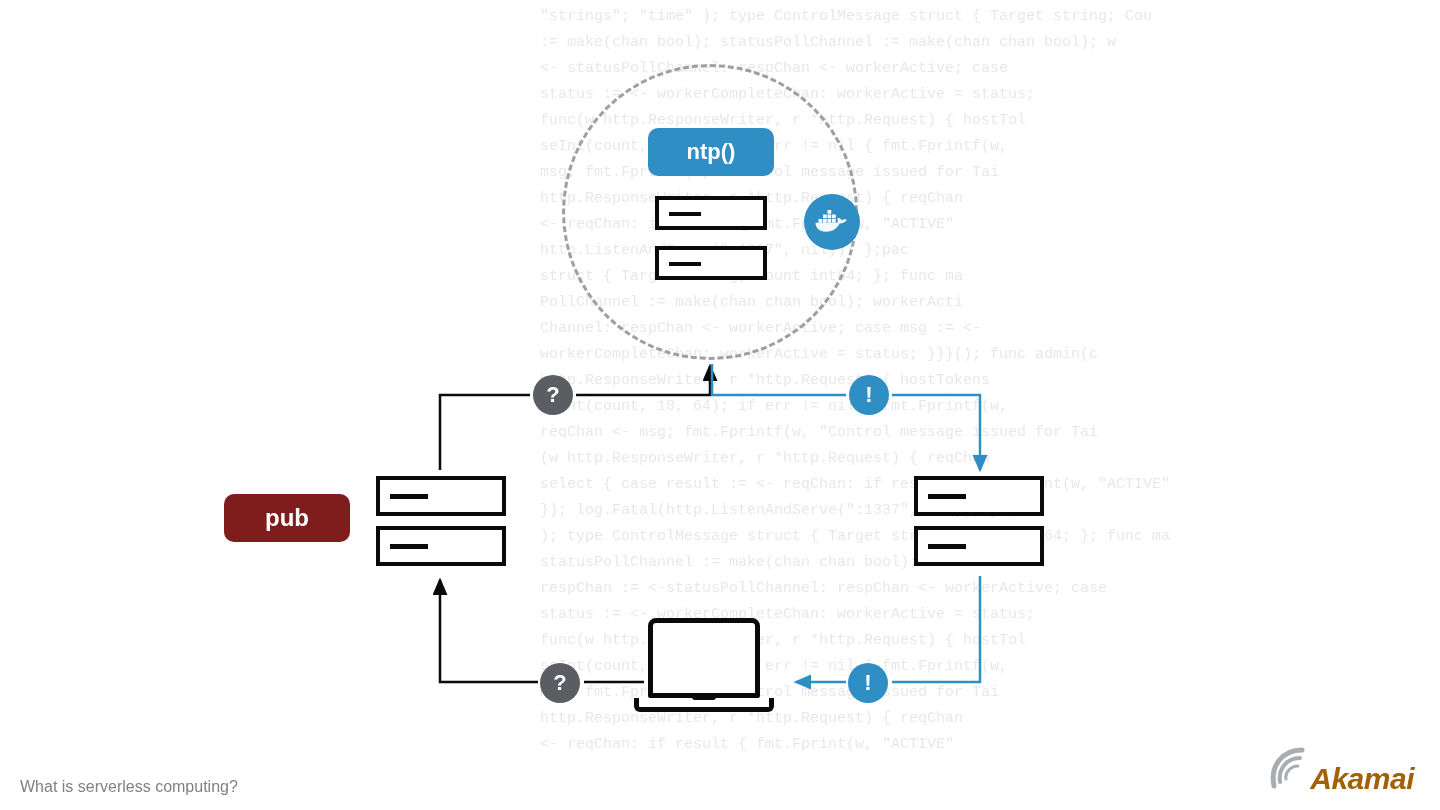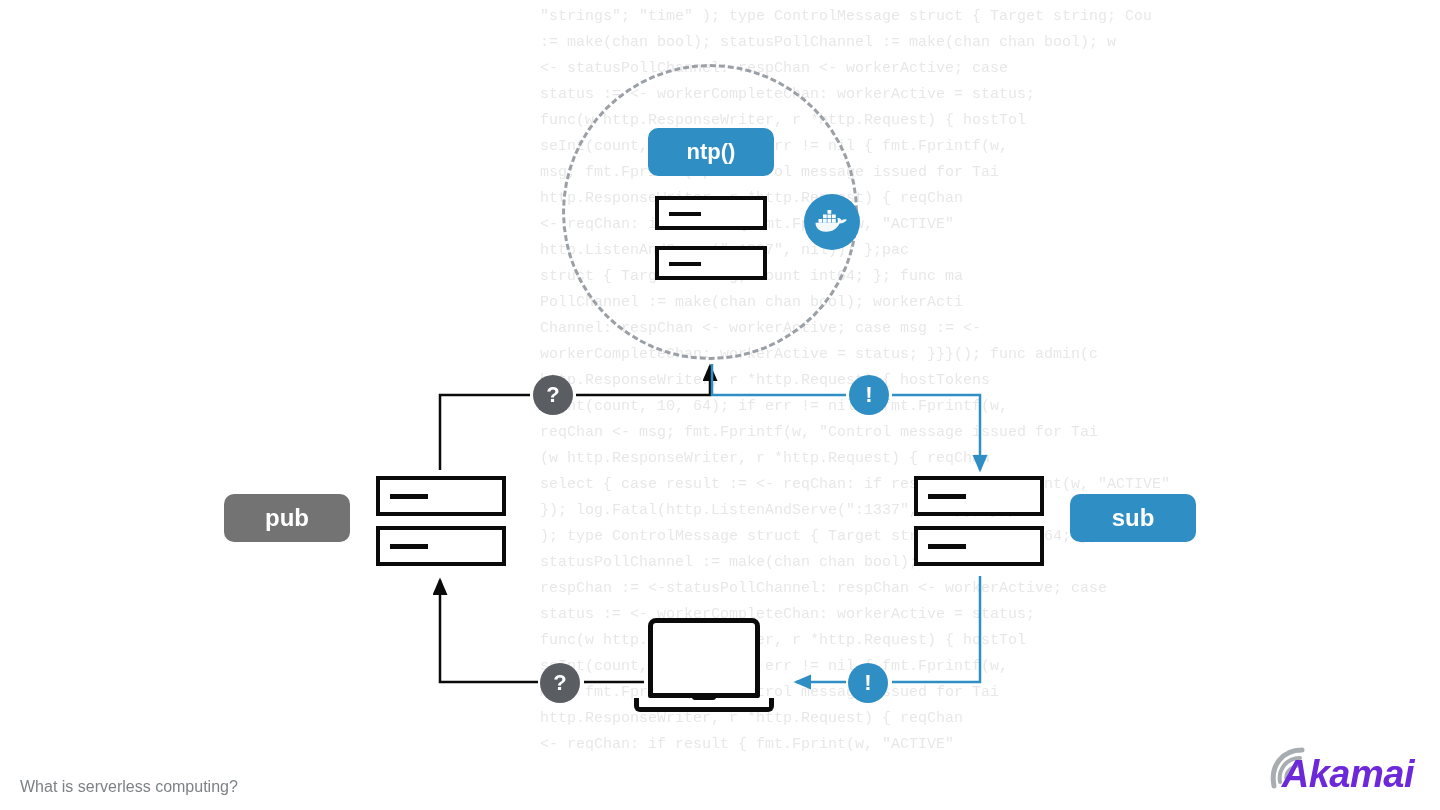--- a/index.html
+++ b/index.html
@@ -93,21 +93,21 @@
     width: 126px;
     height: 48px;
     border-radius: 10px;
     color: #fff;
     font-weight: 700;
     font-size: 24px;
     display: flex;
     align-items: center;
     justify-content: center;
   }
-  .pub-label { left: 224px; top: 494px; background: #737373; }
+  .pub-label { left: 224px; top: 494px; background: #7f1d1d; }
   .sub-label { left: 1070px; top: 494px; background: #2f8fc4; }
   .circle-icon {
     position: absolute;
     width: 40px;
     height: 40px;
     border-radius: 50%;
     color: #fff;
     font-weight: 700;
     font-size: 22px;
     display: flex;
@@ -152,24 +152,24 @@
     position: absolute;
     left: 20px;
     bottom: 14px;
     font-size: 16px;
     color: #7d8287;
   }
   .brand {
     position: absolute;
     right: 26px;
     bottom: 14px;
-    font-size: 38px;
+    font-size: 30px;
     font-weight: 700;
     font-style: italic;
-    color: #6d28d9;
+    color: #a16207;
     letter-spacing: -0.5px;
   }
   .brand-arc {
     position: absolute;
     right: 130px;
     bottom: 20px;
     width: 44px;
     height: 44px;
   }
   svg.connectors { position: absolute; inset: 0; width: 1440px; height: 810px; pointer-events: none; }
@@ -254,21 +254,20 @@
       </g>
     </svg>
   </div>
 
   <div class="srv srv-left1"></div>
   <div class="srv srv-left2"></div>
   <div class="srv srv-right1"></div>
   <div class="srv srv-right2"></div>
 
   <div class="pub-label">pub</div>
-  <div class="sub-label">sub</div>
 
   <div class="circle-icon q q1">?</div>
   <div class="circle-icon ex ex1">!</div>
   <div class="circle-icon q q2">?</div>
   <div class="circle-icon ex ex2">!</div>
 
   <div class="laptop">
     <div class="laptop-screen"></div>
     <div class="laptop-base"></div>
   </div>

